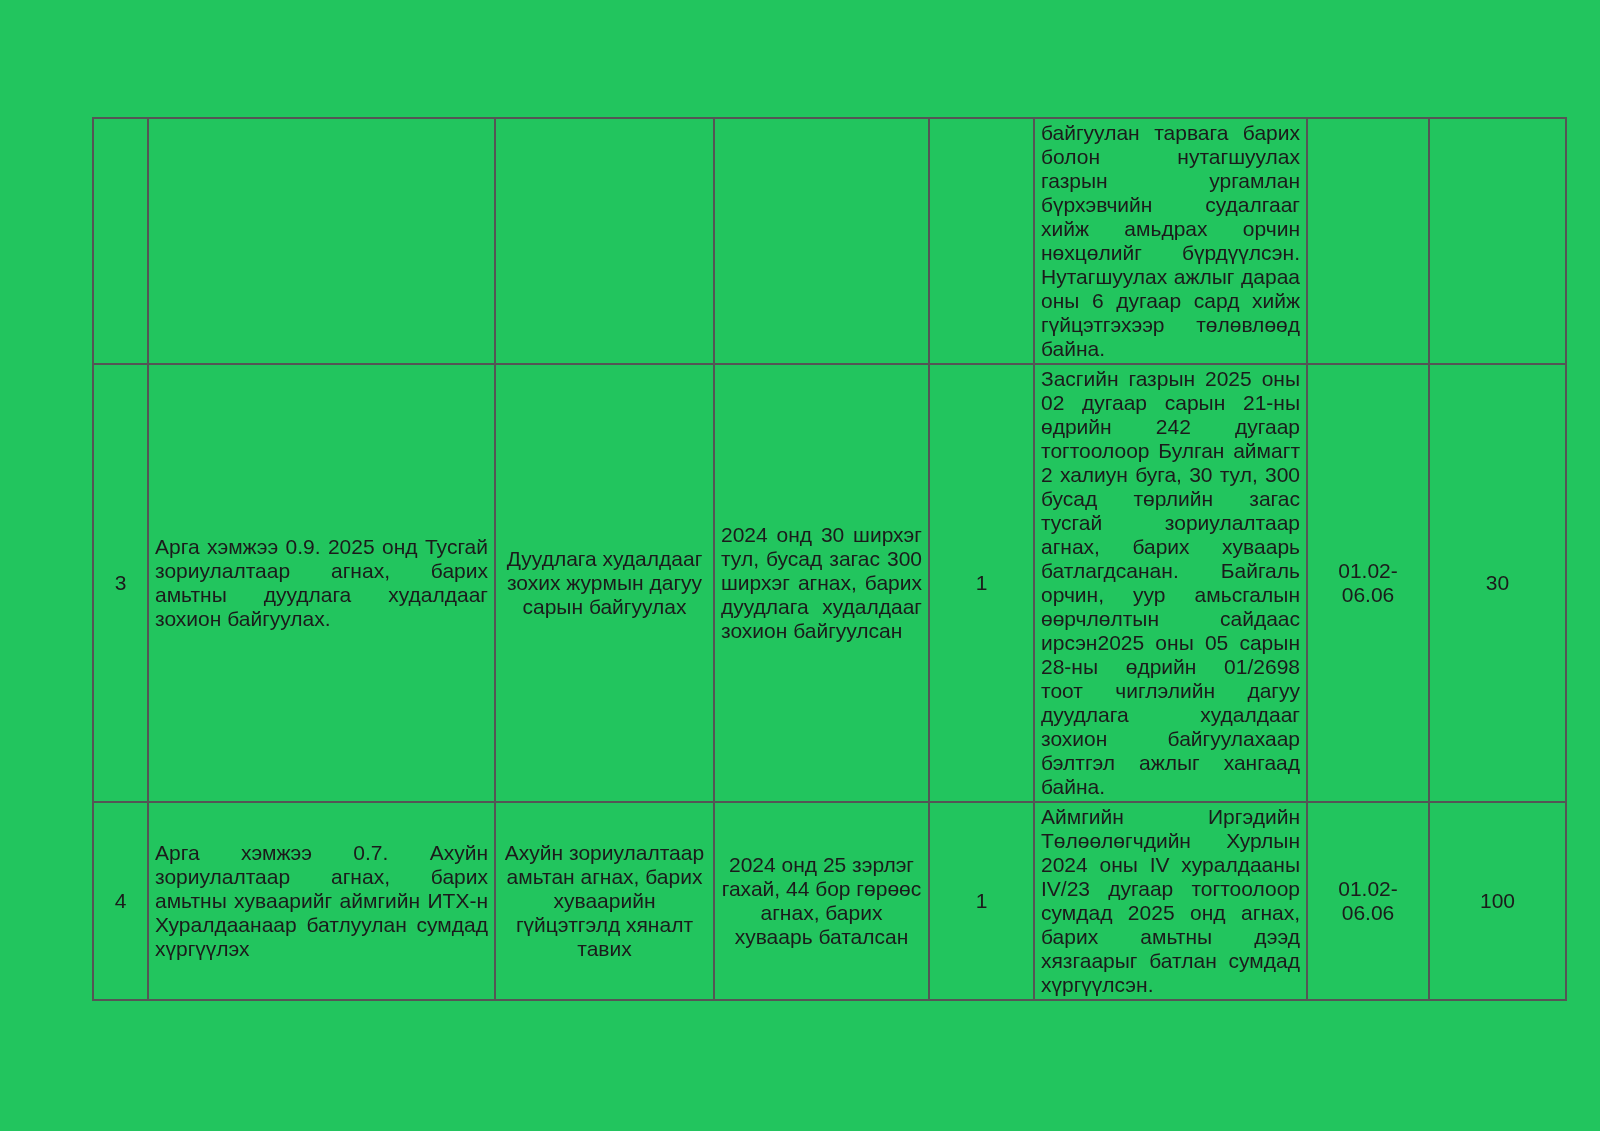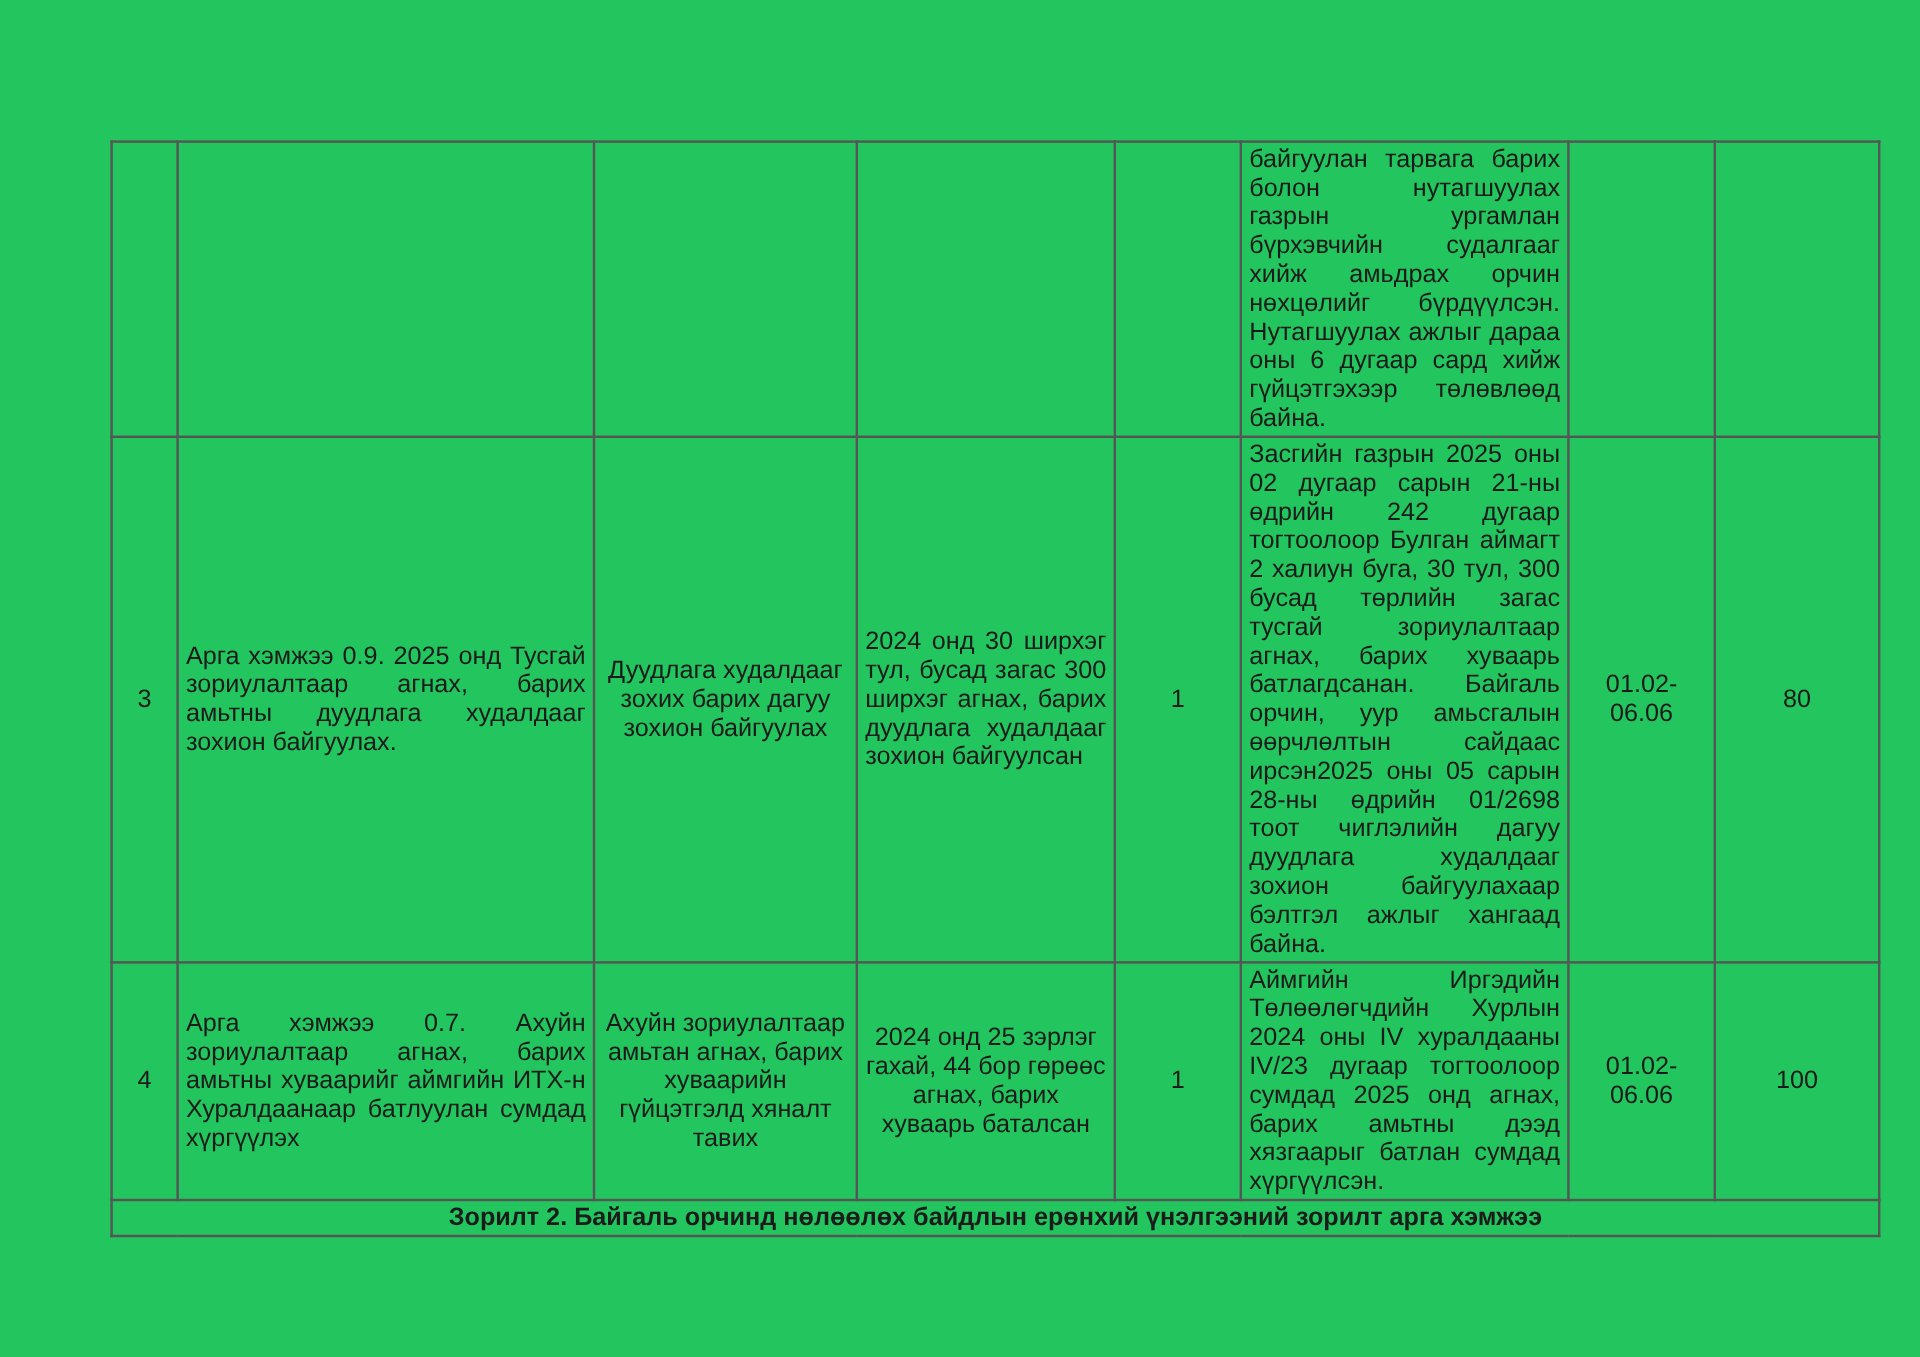--- a/index.html
+++ b/index.html
@@ -70,37 +70,34 @@
         <td class="ctr"></td>
         <td class="ctr"></td>
         <td class="ctr"></td>
         <td class="just vtop">байгуулан тарвага барих болон нутагшуулах газрын ургамлан бүрхэвчийн судалгааг хийж амьдрах орчин нөхцөлийг бүрдүүлсэн. Нутагшуулах ажлыг дараа оны 6 дугаар сард хийж гүйцэтгэхээр төлөвлөөд байна.</td>
         <td class="ctr pre"></td>
         <td class="ctr"></td>
       </tr>
       <tr class="row-three">
         <td class="ctr">3</td>
         <td class="just vtop">Арга хэмжээ 0.9. 2025 онд Тусгай зориулалтаар агнах, барих амьтны дуудлага худалдааг зохион байгуулах.</td>
-        <td class="ctr">Дуудлага худалдааг зохих барих дагуу зохион байгуулах</td>
+        <td class="ctr">Дуудлага худалдааг зохих журмын дагуу сарын байгуулах</td>
         <td class="just">2024 онд 30 ширхэг тул, бусад загас 300 ширхэг агнах, барих дуудлага худалдааг зохион байгуулсан</td>
         <td class="ctr">1</td>
         <td class="just vtop">Засгийн газрын 2025 оны 02 дугаар сарын 21-ны өдрийн 242 дугаар тогтоолоор Булган аймагт 2 халиун буга, 30 тул, 300 бусад төрлийн загас тусгай зориулалтаар агнах, барих хуваарь батлагдсанан. Байгаль орчин, уур амьсгалын өөрчлөлтын сайдаас ирсэн2025 оны 05 сарын 28-ны өдрийн 01/2698 тоот чиглэлийн дагуу дуудлага худалдааг зохион байгуулахаар бэлтгэл ажлыг хангаад байна.</td>
         <td class="ctr pre">01.02-
 06.06</td>
-        <td class="ctr">80</td>
+        <td class="ctr">30</td>
       </tr>
       <tr class="row-four">
         <td class="ctr">4</td>
         <td class="just vtop">Арга хэмжээ 0.7. Ахуйн зориулалтаар агнах, барих амьтны хуваарийг аймгийн ИТХ-н Хуралдаанаар батлуулан сумдад хүргүүлэх</td>
         <td class="ctr">Ахуйн зориулалтаар амьтан агнах, барих хуваарийн гүйцэтгэлд хяналт тавих</td>
         <td class="ctr">2024 онд 25 зэрлэг гахай, 44 бор гөрөөс агнах, барих хуваарь баталсан</td>
         <td class="ctr">1</td>
         <td class="just vtop">Аймгийн Иргэдийн Төлөөлөгчдийн Хурлын 2024 оны IV хуралдааны IV/23 дугаар тогтоолоор сумдад 2025 онд агнах, барих амьтны дээд хязгаарыг батлан сумдад хүргүүлсэн.</td>
         <td class="ctr pre">01.02-
 06.06</td>
         <td class="ctr">100</td>
       </tr>
-      <tr class="row-footer">
-        <td class="footer-cell" colspan="8">Зорилт 2. Байгаль орчинд нөлөөлөх байдлын ерөнхий үнэлгээний зорилт арга хэмжээ</td>
-      </tr>
     </tbody>
   </table>
 </div>
 
 </body></html>

